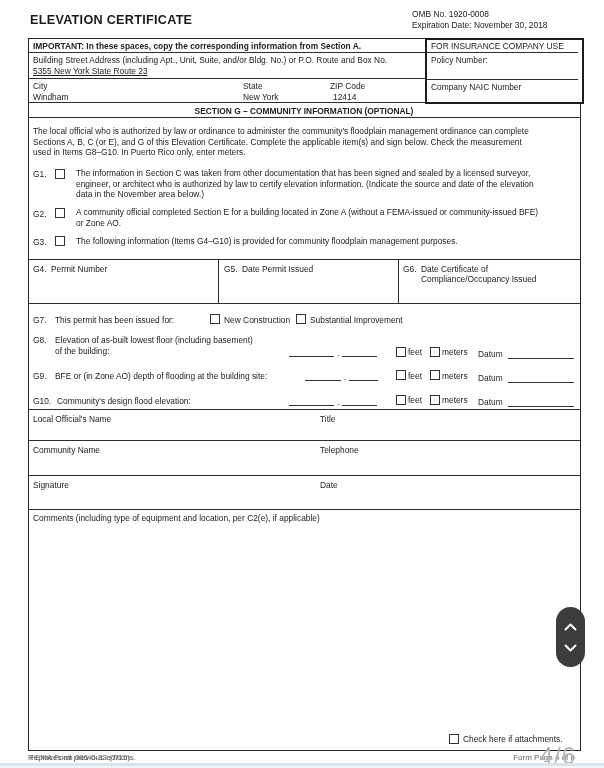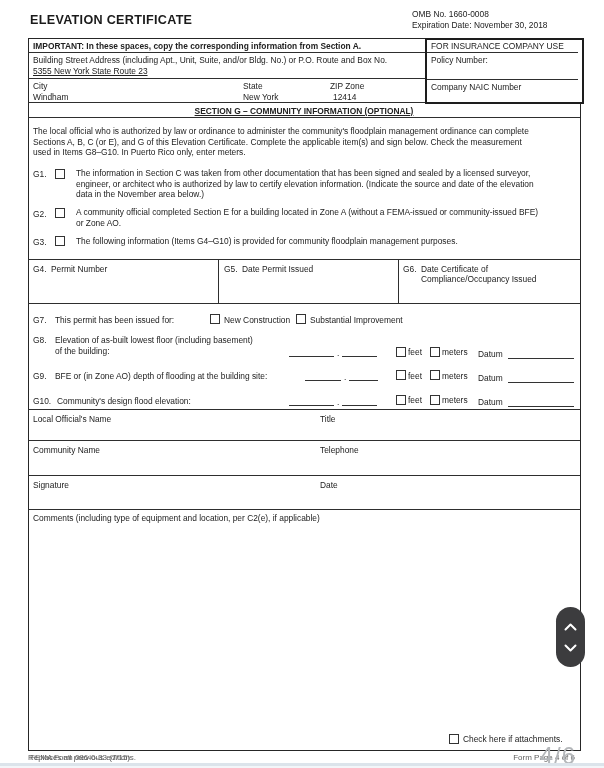--- a/index.html
+++ b/index.html
@@ -26,21 +26,21 @@
   .bottom-bar { position:absolute; left:0; top:763px; width:604px; height:3px; background:#dce4eb; }
   .bottom-bar2 { position:absolute; left:0; top:766px; width:604px; height:2px; background:#f3f6f9; }
   .comments-area { position:absolute; left:29px; top:521px; width:549px; height:205px; background:transparent; }
 </style>
 </head>
 <body>
 
 <div class="page">
 
   <div class="title" style="left:30px; top:13px;">ELEVATION CERTIFICATE</div>
-  <div class="t" style="left:412px; top:9px;">OMB No. 1660-0008</div>
+  <div class="t" style="left:412px; top:9px;">OMB No. 1920-0008</div>
   <div class="t" style="left:412px; top:19.5px;">Expiration Date: November 30, 2018</div>
 
   <div class="outer-box"></div>
 
   <div class="hl" style="left:28px; top:52px; width:397px;"></div>
   <div class="hl" style="left:28px; top:78px; width:397px;"></div>
   <div class="hl" style="left:28px; top:102px; width:552px;"></div>
   <div class="hl" style="left:28px; top:117px; width:552px;"></div>
   <div class="hl" style="left:28px; top:259px; width:552px;"></div>
   <div class="hl" style="left:28px; top:303px; width:552px;"></div>
@@ -52,31 +52,31 @@
   <div class="vl" style="left:218px; top:259px; height:44px;"></div>
   <div class="vl" style="left:398px; top:259px; height:44px;"></div>
 
   <div class="t" style="left:33px; top:55px;">Building Street Address (including Apt., Unit, Suite, and/or Bldg. No.) or P.O. Route and Box No.</div>
   <div class="t b" style="left:33px; top:40.5px;">IMPORTANT: In these spaces, copy the corresponding information from Section A.</div>
   <div class="t" style="left:33px; top:66px;text-decoration:underline;">5355 New York State Route 23</div>
   <div class="t" style="left:33px; top:81px;">City</div>
   <div class="t" style="left:33px; top:92px;">Windham</div>
   <div class="t" style="left:243px; top:81px;">State</div>
   <div class="t" style="left:243px; top:92px;">New York</div>
-  <div class="t" style="left:330px; top:81px;">ZIP Zone</div>
+  <div class="t" style="left:330px; top:81px;">ZIP Code</div>
   <div class="t" style="left:333px; top:92px;">12414</div>
 
   <div class="ins-box"></div>
   <div class="hl" style="left:427px; top:52px; width:151px;"></div>
   <div class="hl" style="left:427px; top:79px; width:151px;"></div>
   <div class="t" style="left:431px; top:40.5px;">FOR INSURANCE COMPANY USE</div>
   <div class="t" style="left:431px; top:55px;">Policy Number:</div>
   <div class="t" style="left:431px; top:82px;">Company NAIC Number</div>
 
-  <div class="sec-title" style="top:105.5px;text-decoration:underline;">SECTION G – COMMUNITY INFORMATION (OPTIONAL)</div>
+  <div class="sec-title" style="top:105.5px;">SECTION G – COMMUNITY INFORMATION (OPTIONAL)</div>
 
   <div class="t" style="left:33px; top:126px;text-align:center;">The local official who is authorized by law or ordinance to administer the community's floodplain management ordinance can complete</div>
   <div class="t" style="left:33px; top:136.6px;">Sections A, B, C (or E), and G of this Elevation Certificate. Complete the applicable item(s) and sign below. Check the measurement</div>
   <div class="t" style="left:33px; top:147.2px;">used in Items G8–G10. In Puerto Rico only, enter meters.</div>
 
   <div class="t" style="left:33px; top:169px;">G1.</div>
   <div class="cb" style="left:55px; top:168.5px;"></div>
   <div class="t" style="left:76px; top:168px;">The information in Section C was taken from other documentation that has been signed and sealed by a licensed surveyor,</div>
   <div class="t" style="left:76px; top:178.6px;">engineer, or architect who is authorized by law to certify elevation information. (Indicate the source and date of the elevation</div>
   <div class="t" style="left:76px; top:189.2px;">data in the November area below.)</div>

